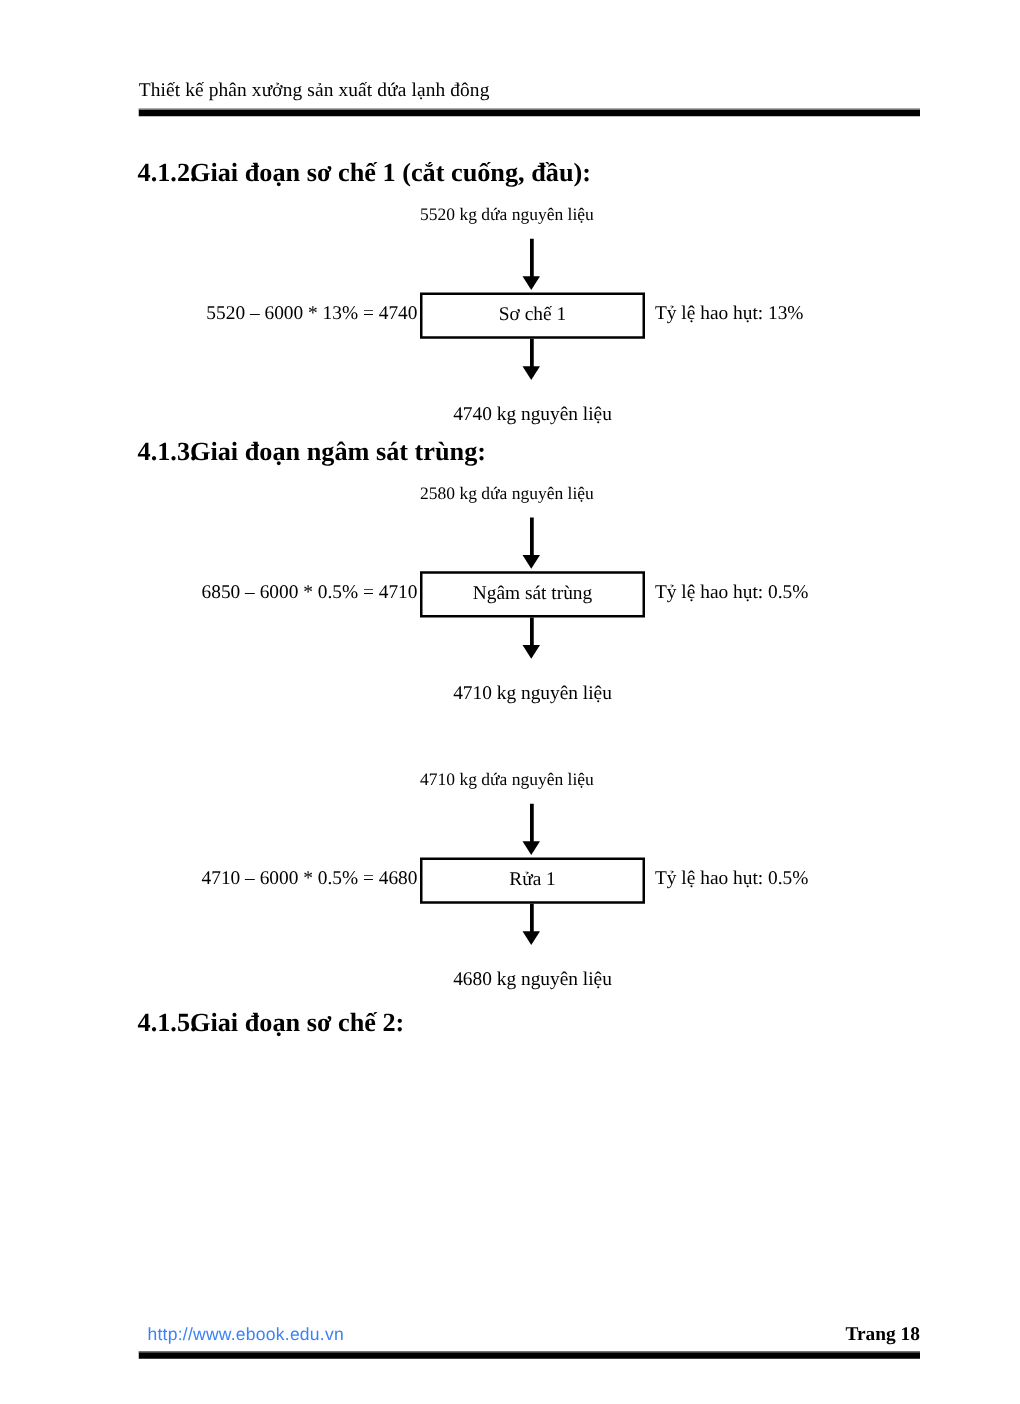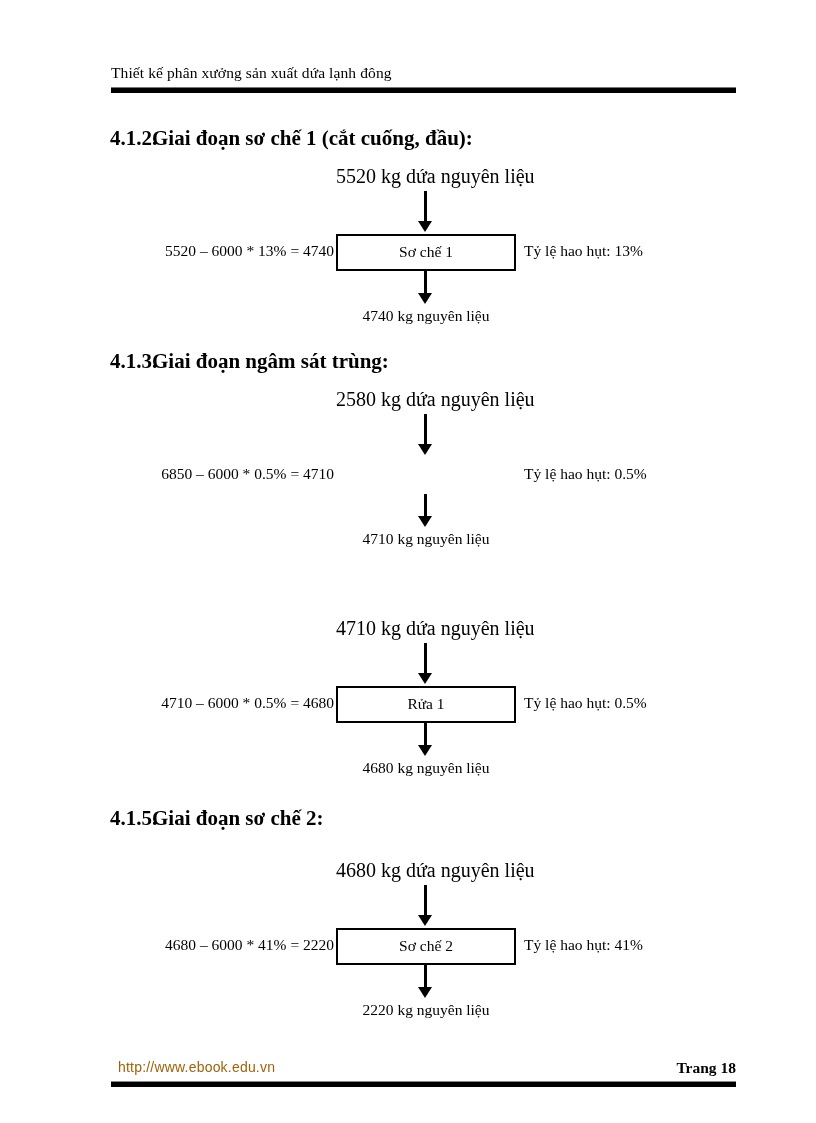--- a/index.html
+++ b/index.html
@@ -39,21 +39,21 @@
     background: #000000;
     border-top: 1px solid #777777;
   }
 
   
   .footer-watermark {
     position: absolute;
     left: 118px;
     top: 1042px;
     font-size: 14px;
-    color: #a16207;
+    color: #3b82f6;
     letter-spacing: 0.2px;
     white-space: nowrap;
     font-family: "Liberation Sans", sans-serif;
   }
   .footer-page {
     position: absolute;
     right: 80px;
     top: 1042px;
     font-size: 15.5px;
     font-weight: bold;
@@ -92,22 +92,22 @@
     left: 0;
     width: 816px;
     height: 170px;
   }
   
   .flow .in-label {
     position: absolute;
     left: 336px;
     width: 180px;
     top: 0px;
-    text-align: right;
-    font-size: 20px;
+    text-align: left;
+    font-size: 14px;
     white-space: nowrap;
   }
   
   .arrow {
     position: absolute;
     left: 424px;
     width: 3px;
     background: #000000;
   }
   .arrow-head {
@@ -160,21 +160,21 @@
     top: 77px;
     font-size: 15.5px;
     white-space: nowrap;
   }
 
   
   .flow .out-label {
     position: absolute;
     left: 336px;
     width: 180px;
-    top: 142px;
+    top: 158px;
     text-align: center;
     font-size: 15.5px;
     white-space: nowrap;
   }
 </style>
 </head>
 <body>
 
 <div class="page">
 
@@ -198,20 +198,23 @@
     <div class="out-label">4740 kg nguyên liệu</div>
   </div>
 
   <div class="section" style="top:332px">
     <span class="num">4.1.3.</span><span class="title">Giai đoạn ngâm sát trùng:</span>
   </div>
   <div class="flow" style="top:371px">
     <div class="in-label">2580 kg dứa nguyên liệu</div>
     <div class="arrow arrow-in"></div>
     <div class="arrow-head arrow-in-head"></div>
+    <div class="proc-box">
+      <div class="proc-label">Ngâm sát trùng</div>
+    </div>
     <div class="left-label">6850 – 6000 * 0.5% = 4710</div>
     <div class="right-label">Tỷ lệ hao hụt: 0.5%</div>
     <div class="arrow arrow-out"></div>
     <div class="arrow-head arrow-out-head"></div>
     <div class="out-label">4710 kg nguyên liệu</div>
   </div>
 
   <div class="flow" style="top:600px">
     <div class="in-label">4710 kg dứa nguyên liệu</div>
     <div class="arrow arrow-in"></div>
@@ -222,31 +225,18 @@
     <div class="left-label">4710 – 6000 * 0.5% = 4680</div>
     <div class="right-label">Tỷ lệ hao hụt: 0.5%</div>
     <div class="arrow arrow-out"></div>
     <div class="arrow-head arrow-out-head"></div>
     <div class="out-label">4680 kg nguyên liệu</div>
   </div>
 
   <div class="section" style="top:789px">
     <span class="num">4.1.5.</span><span class="title">Giai đoạn sơ chế 2:</span>
   </div>
-  <div class="flow" style="top:842px">
-    <div class="in-label">4680 kg dứa nguyên liệu</div>
-    <div class="arrow arrow-in"></div>
-    <div class="arrow-head arrow-in-head"></div>
-    <div class="proc-box">
-      <div class="proc-label">Sơ chế 2</div>
-    </div>
-    <div class="left-label">4680 – 6000 * 41% = 2220</div>
-    <div class="right-label">Tỷ lệ hao hụt: 41%</div>
-    <div class="arrow arrow-out"></div>
-    <div class="arrow-head arrow-out-head"></div>
-    <div class="out-label">2220 kg nguyên liệu</div>
-  </div>
 
   <div class="footer-watermark">http://www.ebook.edu.vn</div>
   <div class="footer-page">Trang 18</div>
   <div class="footer-rule"></div>
 
 </div>
 
 </body></html>

